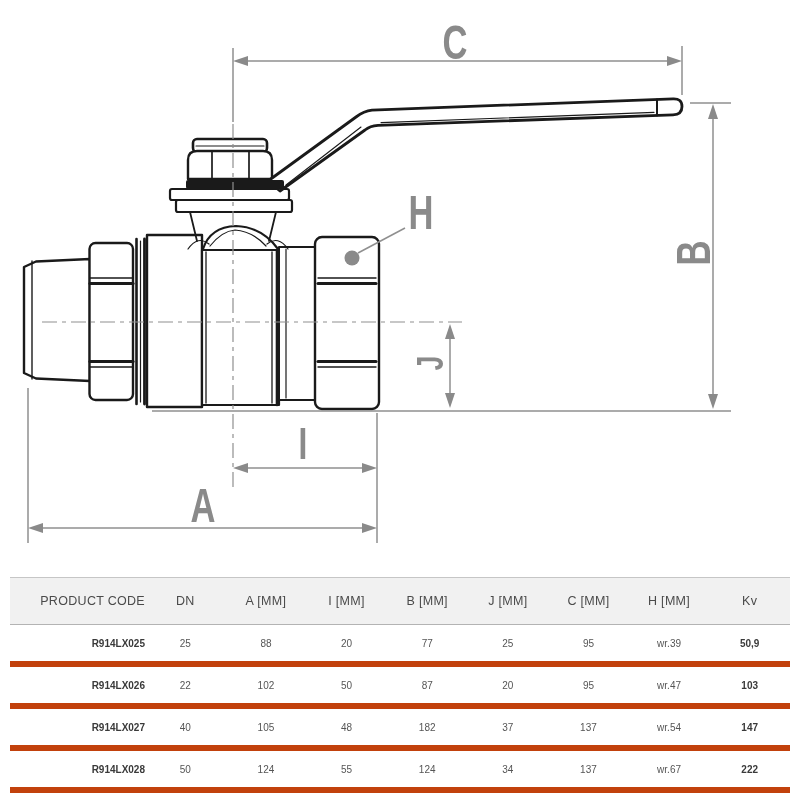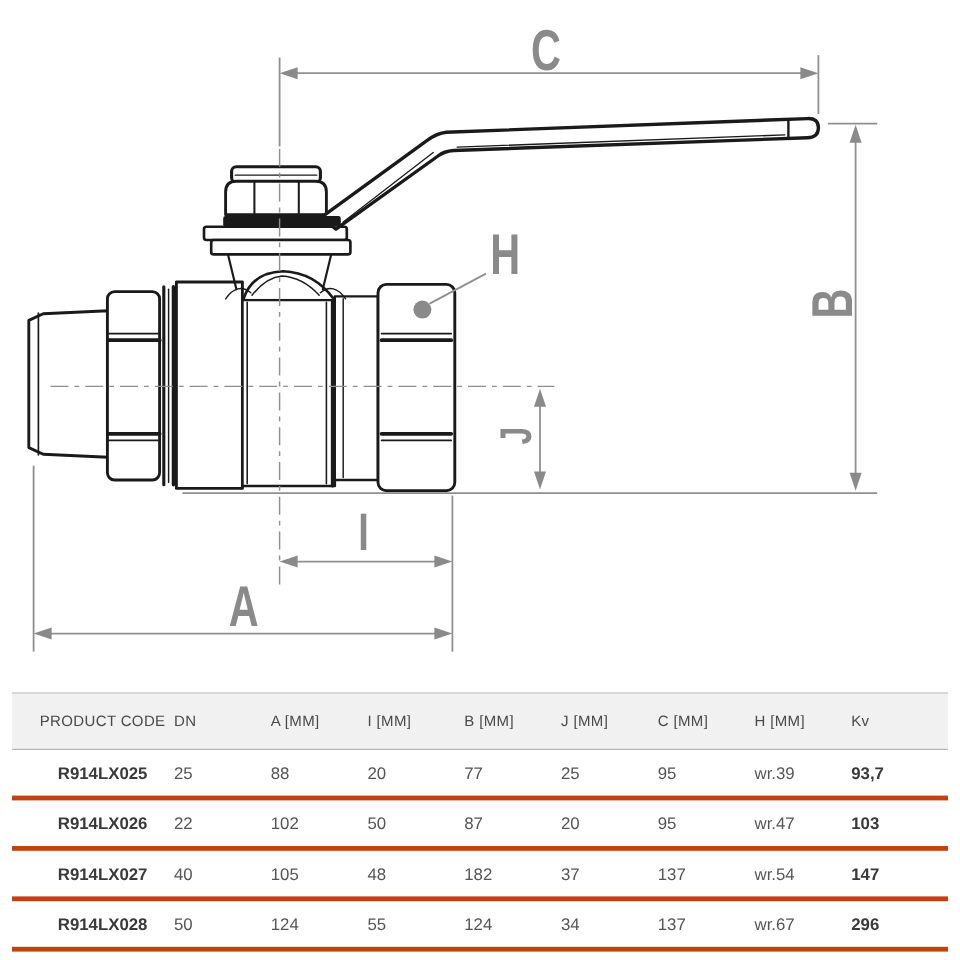--- a/index.html
+++ b/index.html
@@ -3,25 +3,25 @@
 <meta charset="utf-8">
 <style>
   html,body{margin:0;padding:0;background:#ffffff;}
   body{width:800px;height:800px;position:relative;font-family:"Liberation Sans",sans-serif;}
   .diagram-wrap{position:absolute;left:0;top:0;width:800px;height:570px;}
   svg text{font-family:"Liberation Sans","DejaVu Sans",sans-serif;font-weight:bold;fill:#8a8a8a;}
 
   .spec-table{position:absolute;left:10px;top:577px;width:780px;color:#555;
               font-stretch:condensed;}
   .t-row{display:flex;align-items:center;height:42px;box-sizing:border-box;
-         border-bottom:4px solid #c2410c;font-size:14px;}
+         border-bottom:6px solid #c2410c;font-size:10px;}
   .t-head{height:48px;background:#f1f1f1;border-top:1px solid #c6c6c6;
           border-bottom:1px solid #b3b3b3;color:#4a4a4a;font-size:12.5px;letter-spacing:.3px;}
-  .cell{flex:1;white-space:nowrap;}
-  .c0{flex:0 0 135px;text-align:center;padding-left:16px;box-sizing:border-box;}
+  .cell{flex:1;text-align:center;white-space:nowrap;}
+  .c0{flex:0 0 135px;text-align:right;padding-left:16px;box-sizing:border-box;}
   .t-row:not(.t-head) .c0{font-weight:bold;color:#3a3a3a;}
   .t-row:not(.t-head) .c8{font-weight:bold;color:#3a3a3a;}
 </style>
 </head>
 <body>
 
 <div class="diagram-wrap">
 <svg width="800" height="570" viewBox="0 0 800 570" xmlns="http://www.w3.org/2000/svg">
 
   <g stroke="#1a1a1a" fill="#ffffff" stroke-linejoin="round" stroke-linecap="round">
@@ -172,21 +172,21 @@
 
   <div class="t-row">
     <div class="cell c0">R914LX025</div>
     <div class="cell">25</div>
     <div class="cell">88</div>
     <div class="cell">20</div>
     <div class="cell">77</div>
     <div class="cell">25</div>
     <div class="cell">95</div>
     <div class="cell">wr.39</div>
-    <div class="cell c8">93,7</div>
+    <div class="cell c8">50,9</div>
   </div>
 
   <div class="t-row">
     <div class="cell c0">R914LX026</div>
     <div class="cell">22</div>
     <div class="cell">102</div>
     <div class="cell">50</div>
     <div class="cell">87</div>
     <div class="cell">20</div>
     <div class="cell">95</div>
@@ -208,15 +208,15 @@
 
   <div class="t-row">
     <div class="cell c0">R914LX028</div>
     <div class="cell">50</div>
     <div class="cell">124</div>
     <div class="cell">55</div>
     <div class="cell">124</div>
     <div class="cell">34</div>
     <div class="cell">137</div>
     <div class="cell">wr.67</div>
-    <div class="cell c8">296</div>
+    <div class="cell c8">222</div>
   </div>
 </div>
 
 </body></html>

